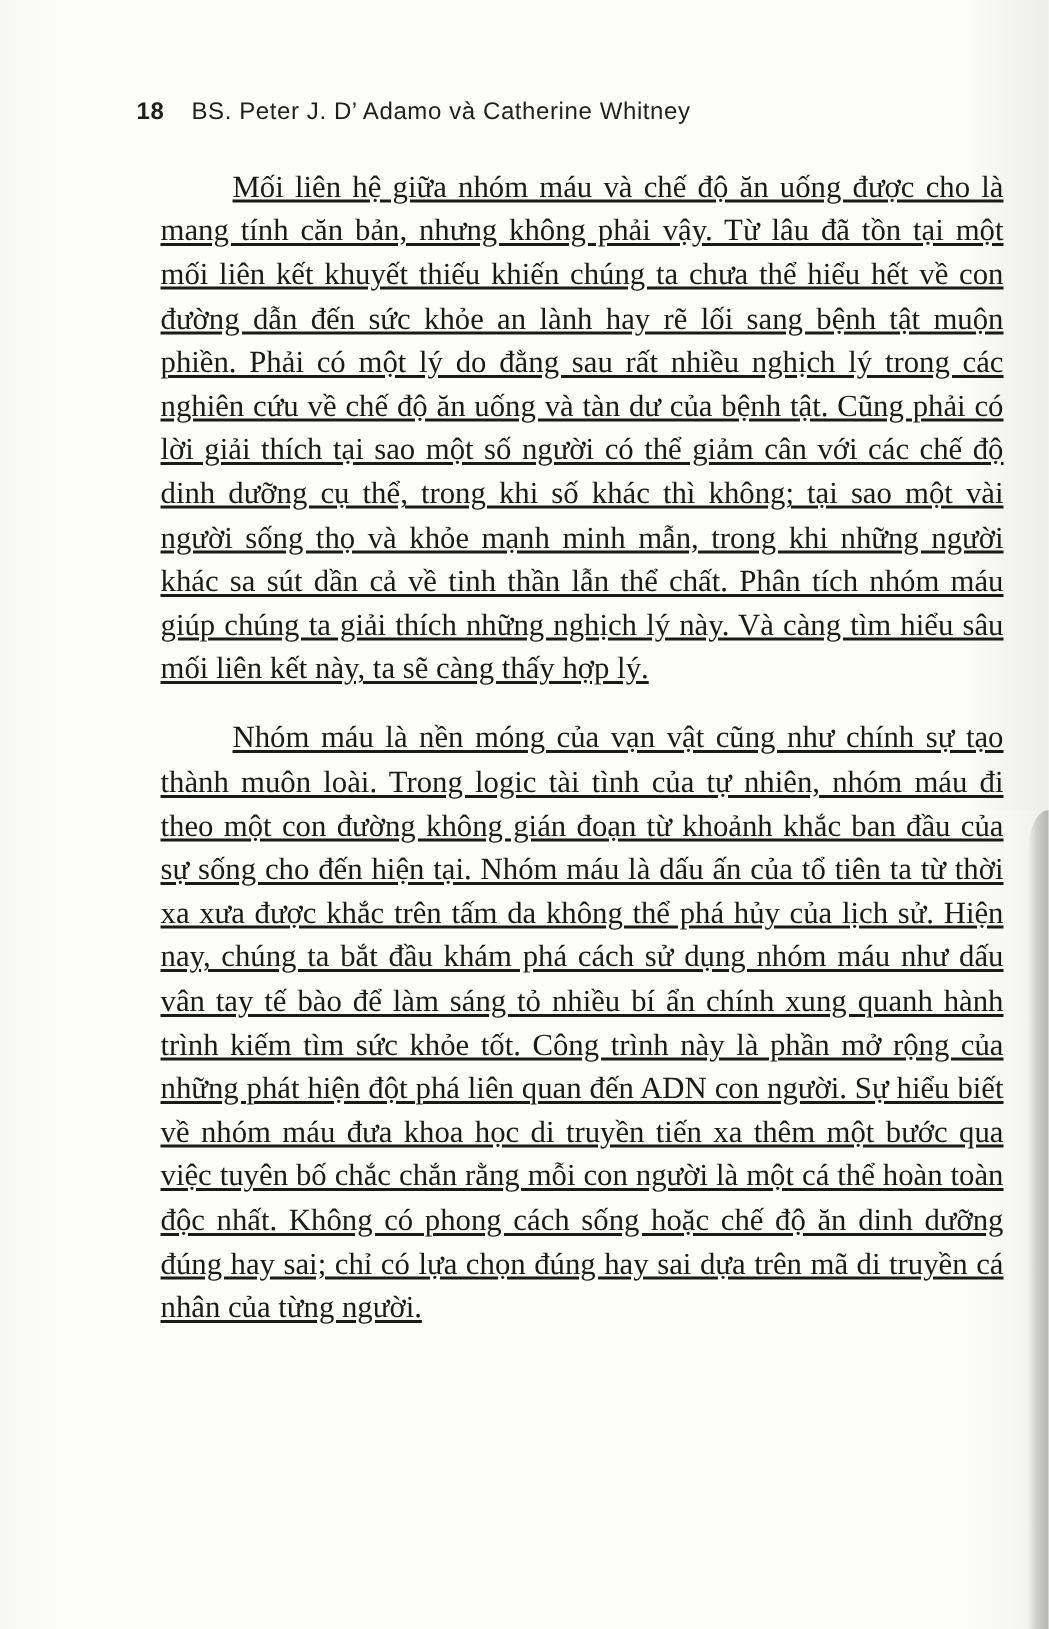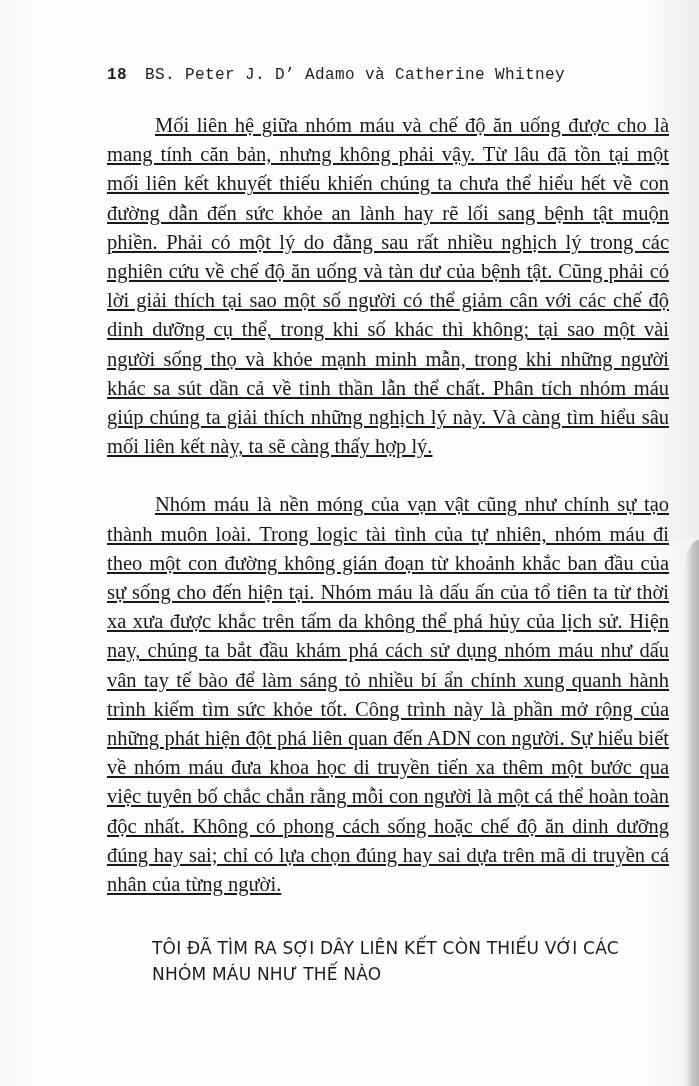--- a/index.html
+++ b/index.html
@@ -33,23 +33,23 @@
     .gutter-shadow-top {
       position: absolute;
       right: 0;
       top: 0;
       width: 52px;
       height: 540px;
       background: linear-gradient(90deg, rgba(240,240,238,0) 0%, rgba(236,236,234,0.6) 100%);
     }
     .running-head {
       position: absolute;
-      left: 107px;
+      left: 91px;
       top: 66px;
-      font-family: Liberation Mono, monospace;
+      font-family: Liberation Sans, sans-serif;
       font-size: 16px;
       letter-spacing: 0.4px;
       color: #1e1e1e;
       white-space: nowrap;
     }
     .running-head .folio {
       font-weight: bold;
       margin-right: 18px;
     }
     .body-text {
@@ -62,21 +62,21 @@
       line-height: 29.2px;
       color: #1a1a1a;
     }
     .body-text p {
       margin: 0;
       text-align: justify;
       text-indent: 48px;
       text-decoration: underline;
     }
     .body-text p + p {
-      margin-top: 29px;
+      margin-top: 17px;
     }
     .section-heading {
       margin: 36px 0 0 0;
       padding-left: 45px;
       font-family: "DejaVu Sans", sans-serif;
       font-size: 17px;
       line-height: 26px;
       font-weight: normal;
       letter-spacing: 0.2px;
       color: #1c1c1c;
@@ -93,15 +93,14 @@
   <div class="gutter-shadow-top"></div>
   <div class="gutter-shadow"></div>
 
   <div class="running-head">
     <span class="folio">18</span><span>BS. Peter J. D’ Adamo và Catherine Whitney</span>
   </div>
 
   <div class="body-text">
     <p>Mối liên hệ giữa nhóm máu và chế độ ăn uống được cho là mang tính căn bản, nhưng không phải vậy. Từ lâu đã tồn tại một mối liên kết khuyết thiếu khiến chúng ta chưa thể hiểu hết về con đường dẫn đến sức khỏe an lành hay rẽ lối sang bệnh tật muộn phiền. Phải có một lý do đằng sau rất nhiều nghịch lý trong các nghiên cứu về chế độ ăn uống và tàn dư của bệnh tật. Cũng phải có lời giải thích tại sao một số người có thể giảm cân với các chế độ dinh dưỡng cụ thể, trong khi số khác thì không; tại sao một vài người sống thọ và khỏe mạnh minh mẫn, trong khi những người khác sa sút dần cả về tinh thần lẫn thể chất. Phân tích nhóm máu giúp chúng ta giải thích những nghịch lý này. Và càng tìm hiểu sâu mối liên kết này, ta sẽ càng thấy hợp lý.</p>
     <p>Nhóm máu là nền móng của vạn vật cũng như chính sự tạo thành muôn loài. Trong logic tài tình của tự nhiên, nhóm máu đi theo một con đường không gián đoạn từ khoảnh khắc ban đầu của sự sống cho đến hiện tại. Nhóm máu là dấu ấn của tổ tiên ta từ thời xa xưa được khắc trên tấm da không thể phá hủy của lịch sử. Hiện nay, chúng ta bắt đầu khám phá cách sử dụng nhóm máu như dấu vân tay tế bào để làm sáng tỏ nhiều bí ẩn chính xung quanh hành trình kiếm tìm sức khỏe tốt. Công trình này là phần mở rộng của những phát hiện đột phá liên quan đến ADN con người. Sự hiểu biết về nhóm máu đưa khoa học di truyền tiến xa thêm một bước qua việc tuyên bố chắc chắn rằng mỗi con người là một cá thể hoàn toàn độc nhất. Không có phong cách sống hoặc chế độ ăn dinh dưỡng đúng hay sai; chỉ có lựa chọn đúng hay sai dựa trên mã di truyền cá nhân của từng người.</p>
-    <h2 class="section-heading">TÔI ĐÃ TÌM RA SỢI DÂY LIÊN KẾT CÒN THIẾU VỚI CÁC NHÓM MÁU NHƯ THẾ NÀO</h2>
   </div>
 </div>
 
 </body></html>

